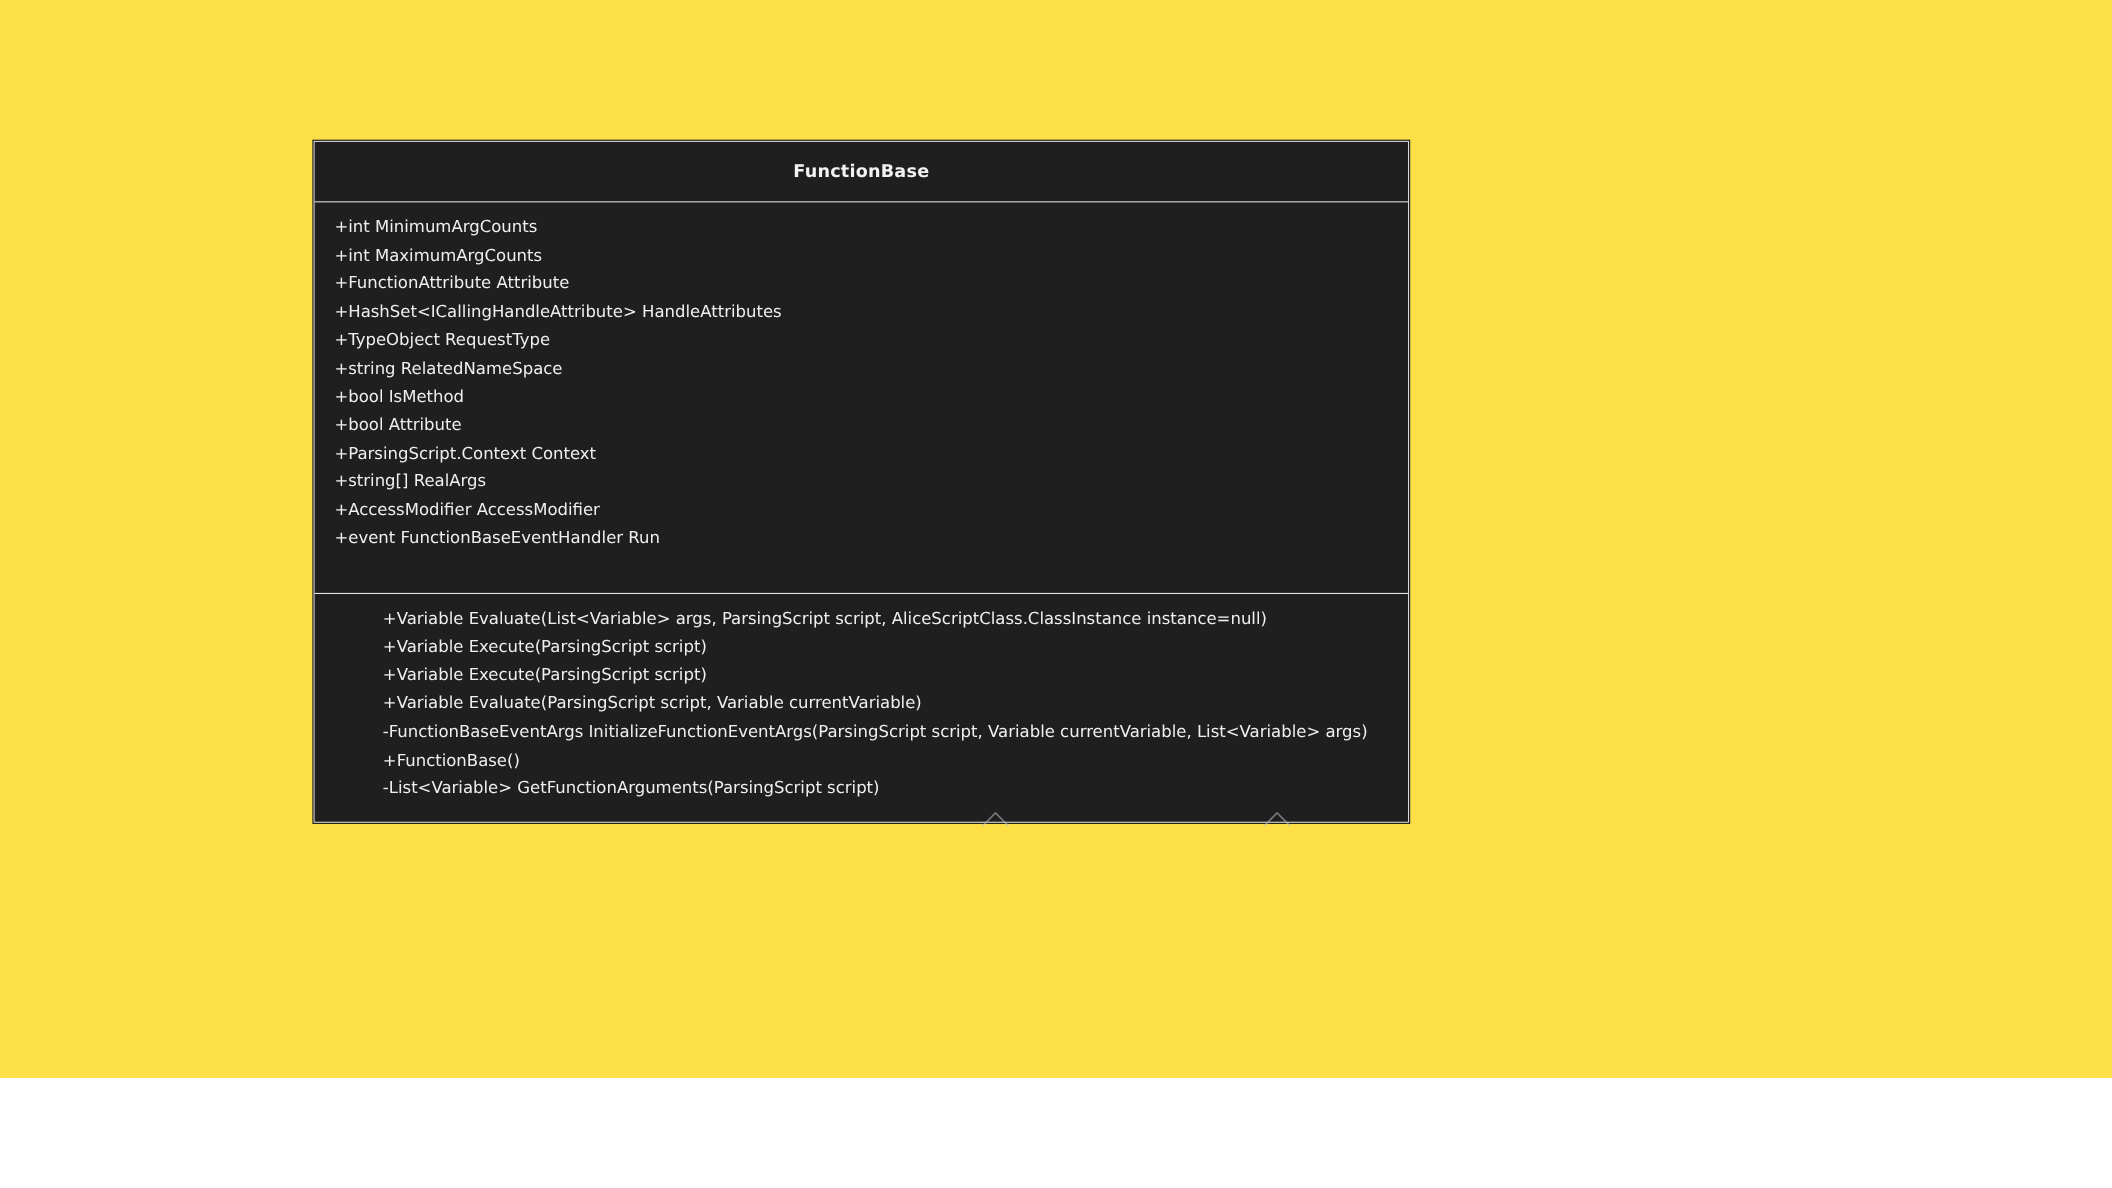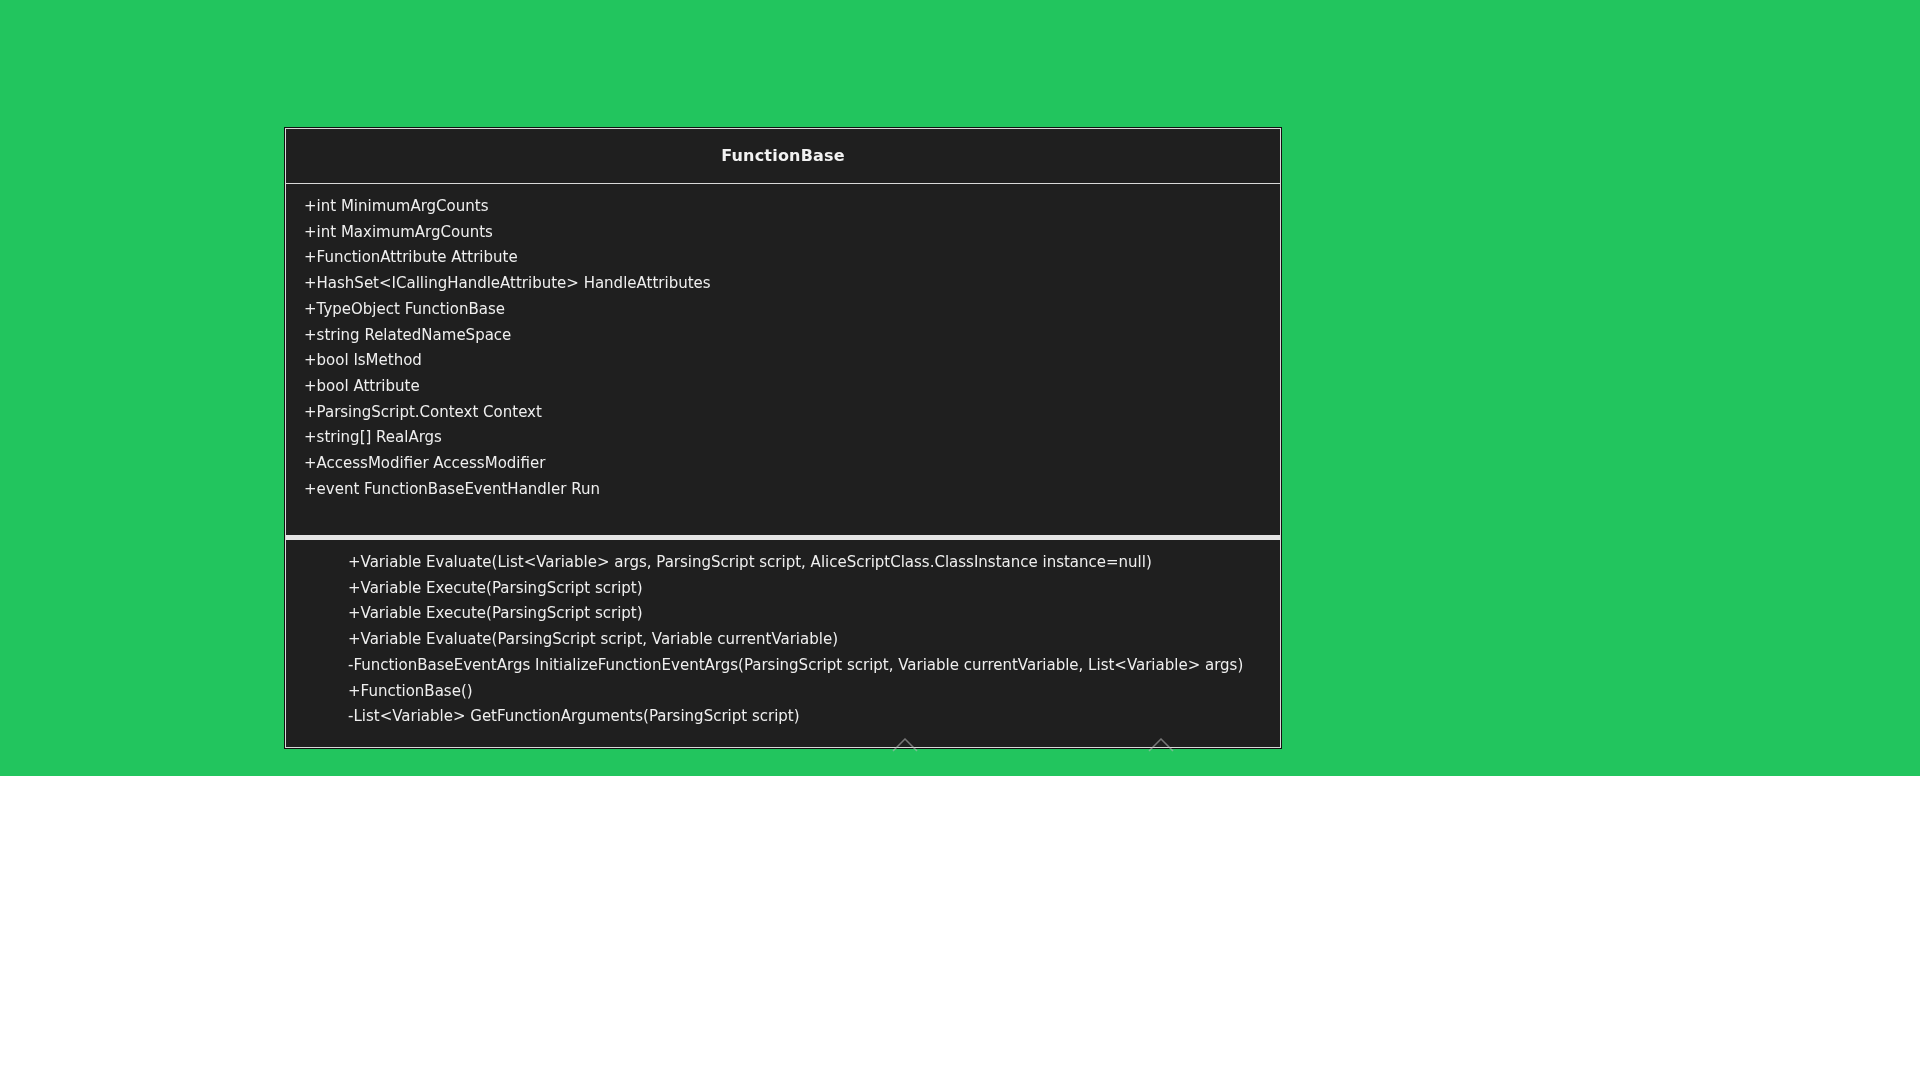--- a/index.html
+++ b/index.html
@@ -8,22 +8,22 @@
     width: 1920px;
     height: 1080px;
     background: #ffffff;
     font-family: "DejaVu Sans", "Liberation Sans", sans-serif;
     overflow: hidden;
   }
 
   .canvas {
     position: relative;
     width: 1920px;
-    height: 776px;
-    background: #22c55e;
+    height: 980px;
+    background: #fde047;
   }
 
   .class-box {
     position: absolute;
     left: 285px;
     top: 128px;
     width: 996px;
     height: 620px;
     background: #1f1f1f;
     border: 1px solid #d9d9d9;
@@ -44,21 +44,21 @@
     flex: 0 0 auto;
     letter-spacing: 0.2px;
   }
 
   .members {
     padding: 10px 0 9px 0;
     flex: 0 0 auto;
   }
 
   .fields-section {
-    border-bottom: 5px solid #e5e5e5;
+    border-bottom: 1px solid #e5e5e5;
     height: 356px;
     box-sizing: border-box;
   }
 
   .methods-section {
     height: 208px;
     box-sizing: border-box;
     margin-left: 44px;
   }
 
@@ -92,21 +92,21 @@
     <div class="members fields-section">
 
         <div class="member-line">+int MinimumArgCounts</div>
 
         <div class="member-line">+int MaximumArgCounts</div>
 
         <div class="member-line">+FunctionAttribute Attribute</div>
 
         <div class="member-line">+HashSet&lt;ICallingHandleAttribute&gt; HandleAttributes</div>
 
-        <div class="member-line">+TypeObject FunctionBase</div>
+        <div class="member-line">+TypeObject RequestType</div>
 
         <div class="member-line">+string RelatedNameSpace</div>
 
         <div class="member-line">+bool IsMethod</div>
 
         <div class="member-line">+bool Attribute</div>
 
         <div class="member-line">+ParsingScript.Context Context</div>
 
         <div class="member-line">+string[] RealArgs</div>

